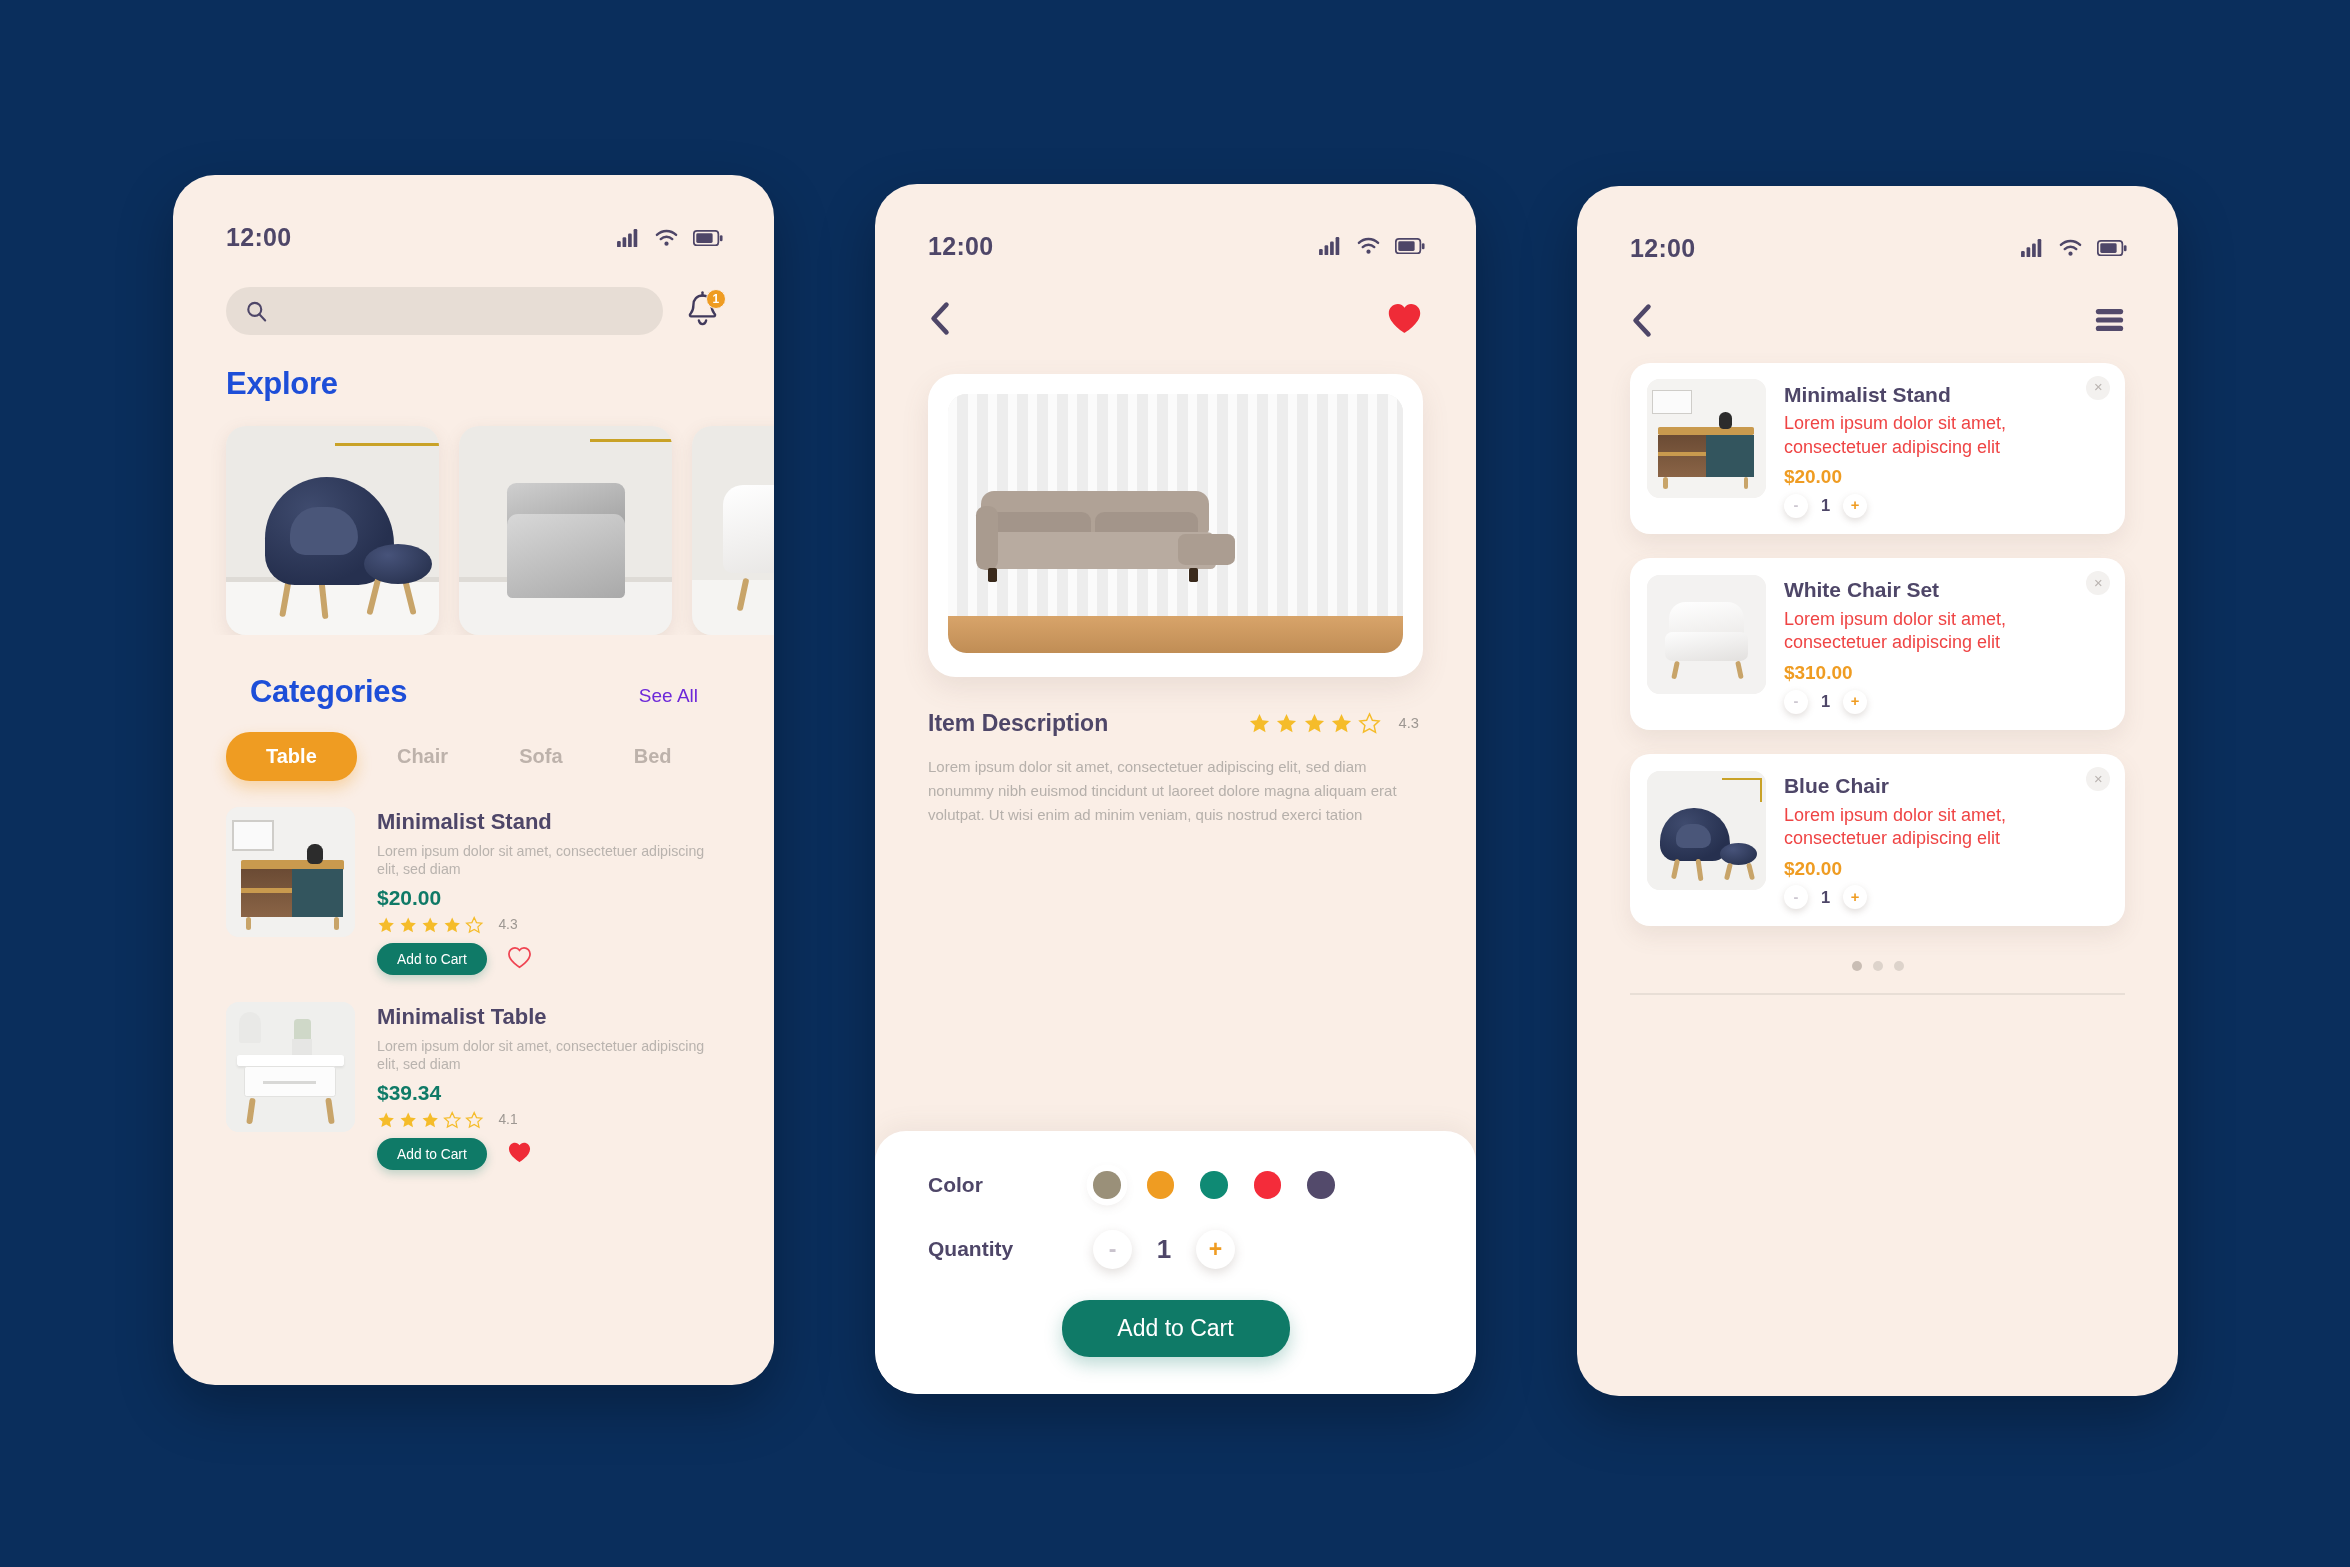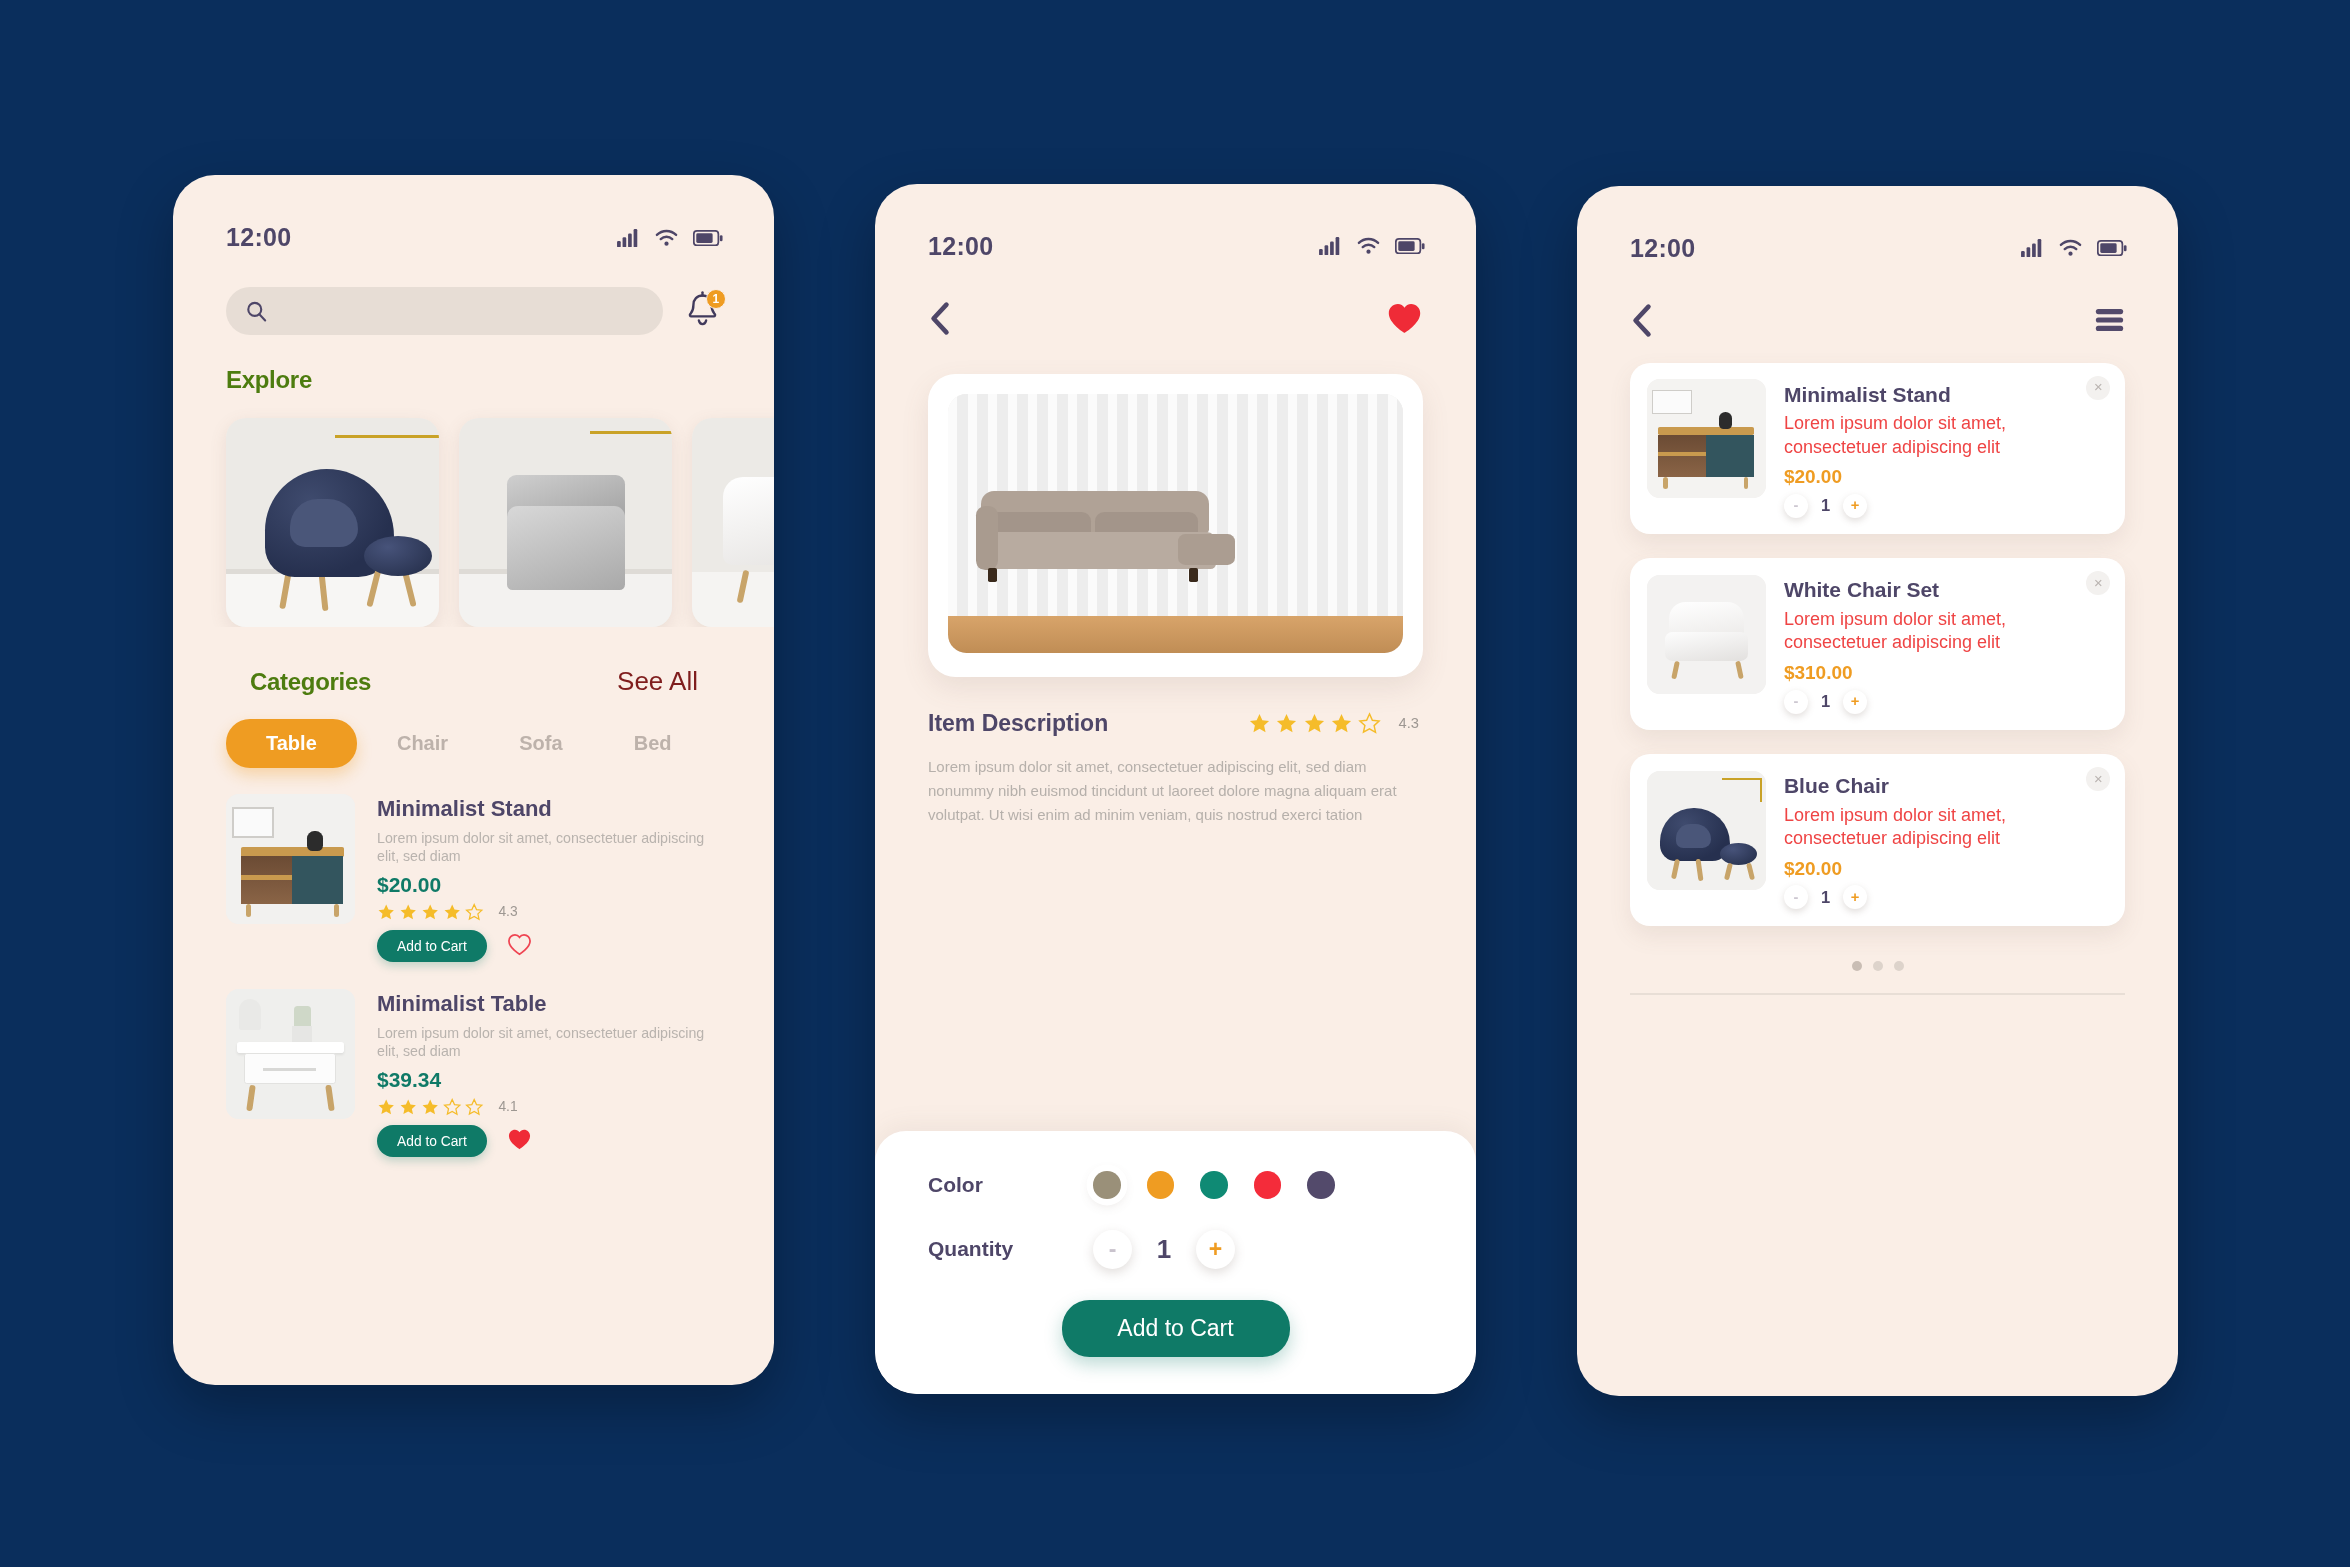--- a/index.html
+++ b/index.html
@@ -89,23 +89,23 @@
     border-radius: 50%;
     background: #ef9c22;
     color: #fff;
     font-size: 12px;
     font-weight: bold;
     display: flex; align-items: center; justify-content: center;
     border: 1.8px solid #faeee6;
   }
 
   .section-title {
-    font-size: 24px;
-    font-weight: bold;
-    color: #4d7c0f;
+    font-size: 31px;
+    font-weight: bold;
+    color: #1d4ed8;
     letter-spacing: -0.3px;
   }
   .explore-head { padding: 31px 53px 0 53px; }
 
   .explore-strip {
     display: flex;
     gap: 20px;
     padding: 24px 0 0 53px;
     overflow: hidden;
   }
@@ -182,21 +182,21 @@
   }
 
   
   .cat-head {
     display: flex;
     align-items: baseline;
     justify-content: space-between;
     padding: 39px 76px 0 53px;
     margin-left: 24px;
   }
-  .see-all { font-size: 26px; color: #7f1d1d; cursor: pointer; text-align: right; }
+  .see-all { font-size: 19px; color: #6d28d9; cursor: pointer; text-align: right; }
   .cat-tabs {
     display: flex;
     align-items: center;
     gap: 9.2px;
     padding: 22px 53px 0 53px;
   }
   .cat-tab {
     font-size: 20px;
     font-weight: bold;
     color: #bdb2ab;

